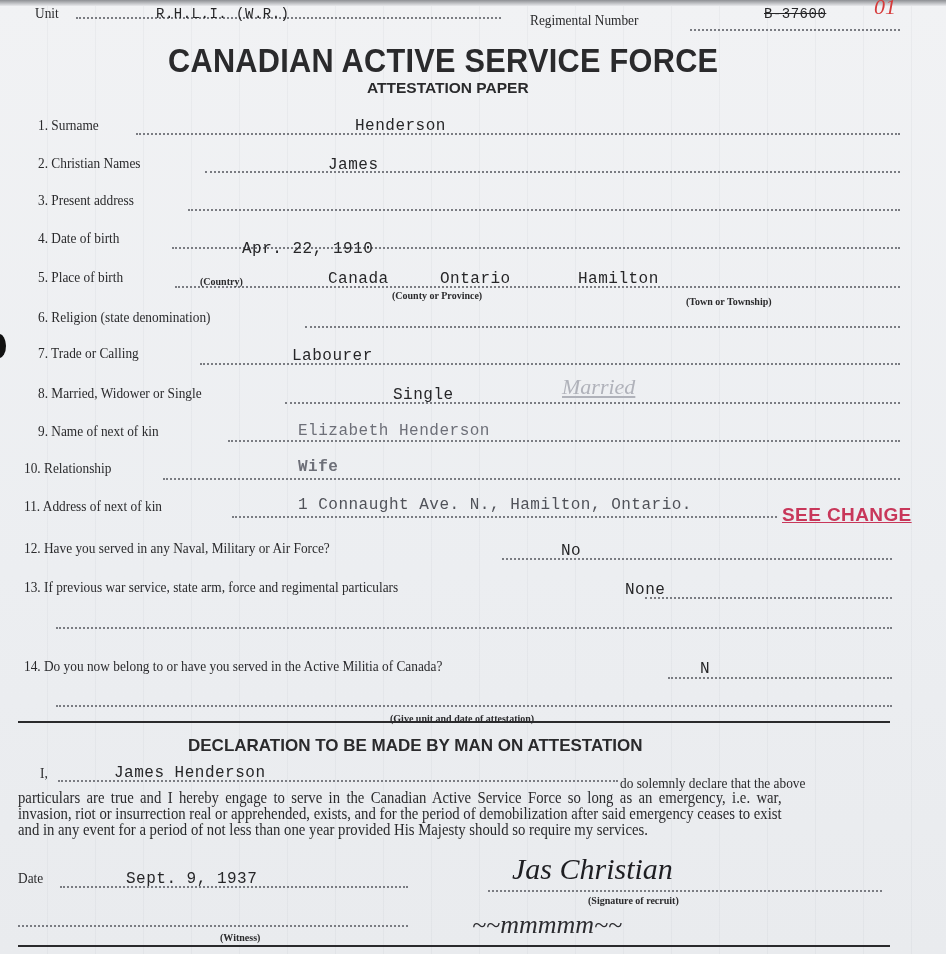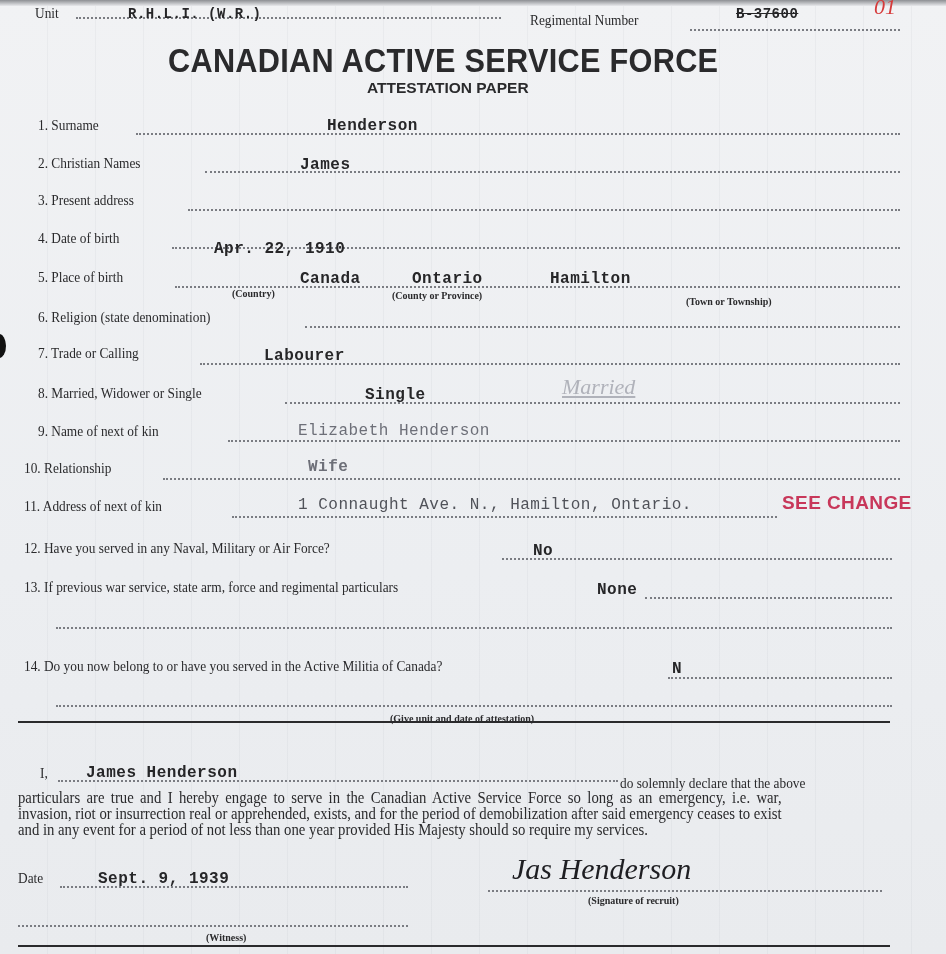--- a/index.html
+++ b/index.html
@@ -13,21 +13,21 @@
   .paper {
     position: absolute; left: 0; top: 0; width: 946px; height: 954px;
     background:
       repeating-linear-gradient(90deg, rgba(0,0,0,0) 0px, rgba(0,0,0,0) 47px, rgba(160,165,175,0.10) 47px, rgba(160,165,175,0.10) 48px),
       linear-gradient(180deg, #f1f2f4 0%, #eceef1 60%, #e9ebee 100%);
   }
   .topshade { position:absolute; left:0; top:0; width:946px; height:6px; background: linear-gradient(180deg,#8d8f93,#e8e9ec); }
   .abs { position: absolute; white-space: nowrap; }
   .lbl { font-size: 15.5px; transform: scaleX(0.86); transform-origin: left center; }
   .small { font-size: 10px; font-weight: bold; }
-  .typed { font-family: "Liberation Mono", monospace; font-weight: bold; font-size: 16px; color: #262628; letter-spacing: 0.5px; }
+  .typed { font-family: "Liberation Mono", monospace; font-weight: normal; font-size: 16px; color: #262628; letter-spacing: 0.5px; margin-left: 28px; }
   .typed-light { font-family: "Liberation Mono", monospace; font-size: 16px; color: #6d6f78; letter-spacing: 0.5px; }
   .dots { position: absolute; height: 0; border-bottom: 2px dotted #7a7c82; }
   .rule { position: absolute; height: 0; border-bottom: 2px solid #2a2a2c; }
   .title { font-family: "Liberation Sans", sans-serif; font-weight: bold; font-size: 33px; transform: scaleX(0.93); transform-origin: left center; letter-spacing: 0.3px; }
   .subtitle { font-family: "Liberation Sans", sans-serif; font-weight: bold; font-size: 15.5px; }
   .decl-title { font-family: "Liberation Sans", sans-serif; font-weight: bold; font-size: 17px; }
   .decl-text { font-size: 16px; line-height: 16px; width: 830px; text-align: justify; white-space: normal; transform: scaleX(0.92); transform-origin: left top; }
   .stamp { font-family: "Liberation Sans", sans-serif; font-weight: bold; font-size: 19px; color: #c8375a; letter-spacing: 0.4px; }
   .red-mark { font-family: "Liberation Serif", serif; font-style: italic; font-size: 22px; color: #d63a3a; }
   .sig { font-family: "Liberation Serif", serif; font-style: italic; font-size: 30px; color: #1e1e22; }
@@ -66,21 +66,21 @@
 
   <span class="abs lbl" style="left:38px; top:229px;"><span>4.</span> <span>Date of birth</span></span>
   <div class="dots" style="left:172px; top:247px; width:728px;"></div>
   <span class="abs typed" style="left:214px; top:240px;">Apr. 22, 1910</span>
 
   <span class="abs lbl" style="left:38px; top:268px;"><span>5.</span> <span>Place of birth</span></span>
   <div class="dots" style="left:175px; top:286px; width:725px;"></div>
   <span class="abs typed" style="left:300px; top:270px;">Canada</span>
   <span class="abs typed" style="left:412px; top:270px;">Ontario</span>
   <span class="abs typed" style="left:550px; top:270px;">Hamilton</span>
-  <span class="abs small" style="left:200px; top:288px;margin-left:32px;">(Country)</span>
+  <span class="abs small" style="left:200px; top:276px;">(Country)</span>
   <span class="abs small" style="left:392px; top:290px;">(County or Province)</span>
   <span class="abs small" style="left:686px; top:296px;">(Town or Township)</span>
 
   <span class="abs lbl" style="left:38px; top:308px;"><span>6.</span> <span>Religion (state denomination)</span></span>
   <div class="dots" style="left:305px; top:326px; width:595px;"></div>
 
   <span class="abs lbl" style="left:38px; top:344px;"><span>7.</span> <span>Trade or Calling</span></span>
   <div class="dots" style="left:200px; top:363px; width:700px;"></div>
   <span class="abs typed" style="left:264px; top:347px;">Labourer</span>
 
@@ -88,55 +88,57 @@
   <div class="dots" style="left:285px; top:402px; width:615px;"></div>
   <span class="abs typed" style="left:365px; top:386px;">Single</span>
   <span class="abs pencil" style="left:562px; top:374px;text-decoration:underline;">Married</span>
 
   <span class="abs lbl" style="left:38px; top:422px;"><span>9.</span> <span>Name of next of kin</span></span>
   <div class="dots" style="left:228px; top:440px; width:672px;"></div>
   <span class="abs typed-light" style="left:298px; top:422px;">Elizabeth Henderson</span>
 
   <span class="abs lbl" style="left:24px; top:459px;"><span>10.</span> <span>Relationship</span></span>
   <div class="dots" style="left:163px; top:478px; width:737px;"></div>
-  <span class="abs typed-light" style="left:298px; top:458px; font-weight:bold;margin-left:10px;">Wife</span>
+  <span class="abs typed-light" style="left:298px; top:458px; font-weight:bold;">Wife</span>
 
   <span class="abs lbl" style="left:24px; top:497px;"><span>11.</span> <span>Address of next of kin</span></span>
   <div class="dots" style="left:232px; top:516px; width:545px;"></div>
   <span class="abs typed-light" style="left:298px; top:496px; color:#505259;">1 Connaught Ave. N., Hamilton, Ontario.</span>
-  <span class="abs stamp" style="left:782px; top:492px;">SEE CHANGE</span>
+  <span class="abs stamp" style="left:782px; top:504px;text-decoration:underline;">SEE CHANGE</span>
 
   <span class="abs lbl" style="left:24px; top:539px;"><span>12.</span> <span>Have you served in any Naval, Military or Air Force?</span></span>
   <div class="dots" style="left:502px; top:558px; width:390px;"></div>
   <span class="abs typed" style="left:533px; top:542px;">No</span>
 
   <span class="abs lbl" style="left:24px; top:578px;"><span>13.</span> <span>If previous war service, state arm, force and regimental particulars</span></span>
   <div class="dots" style="left:645px; top:597px; width:247px;"></div>
   <span class="abs typed" style="left:597px; top:581px;">None</span>
   <div class="dots" style="left:56px; top:627px; width:836px;"></div>
 
   <span class="abs lbl" style="left:24px; top:657px;"><span>14.</span> <span>Do you now belong to or have you served in the Active Militia of Canada?</span></span>
   <div class="dots" style="left:668px; top:677px; width:224px;"></div>
   <span class="abs typed" style="left:672px; top:660px;">N</span>
   <div class="dots" style="left:56px; top:705px; width:836px;"></div>
   <span class="abs small" style="left:390px; top:713px;">(Give unit and date of attestation)</span>
 
   <div class="rule" style="left:18px; top:721px; width:872px;"></div>
 
+  <span class="abs decl-title" style="left:188px; top:736px;">DECLARATION TO BE MADE BY MAN ON ATTESTATION</span>
   <span class="abs lbl" style="left:40px; top:764px;">I,</span>
   <div class="dots" style="left:58px; top:780px; width:560px;"></div>
   <span class="abs typed" style="left:86px; top:764px;">James Henderson</span>
   <span class="abs lbl" style="left:620px; top:774px;">do solemnly declare that the above</span>
   <div class="abs decl-text" style="left:18px; top:790px;">particulars are true and I hereby engage to serve in the Canadian Active Service Force so long as an emergency, i.e. war, invasion, riot or insurrection real or apprehended, exists, and for the period of demobilization after said emergency ceases to exist and in any event for a period of not less than one year provided His Majesty should so require my services.</div>
 
   <span class="abs lbl" style="left:18px; top:869px;">Date</span>
   <div class="dots" style="left:60px; top:886px; width:348px;"></div>
-  <span class="abs typed" style="left:98px; top:870px;">Sept. 9, 1939</span>
+  <span class="abs typed" style="left:98px; top:870px;">Sept. 9, 1937</span>
 
   <div class="dots" style="left:488px; top:890px; width:394px;"></div>
-  <span class="abs sig" style="left:512px; top:852px;">Jas Henderson</span>
+  <span class="abs sig" style="left:512px; top:852px;">Jas Christian</span>
   <span class="abs small" style="left:588px; top:895px;">(Signature of recruit)</span>
 
   <div class="dots" style="left:18px; top:925px; width:390px;"></div>
-  <span class="abs small" style="left:206px; top:932px;">(Witness)</span>
+  <span class="abs small" style="left:220px; top:932px;">(Witness)</span>
+  <span class="abs sig" style="left:472px; top:910px; font-size:26px; color:#2c2c30;">~~mmmmm~~</span>
 
   <div class="rule" style="left:18px; top:945px; width:872px;"></div>
 </div>
 
 </body></html>

